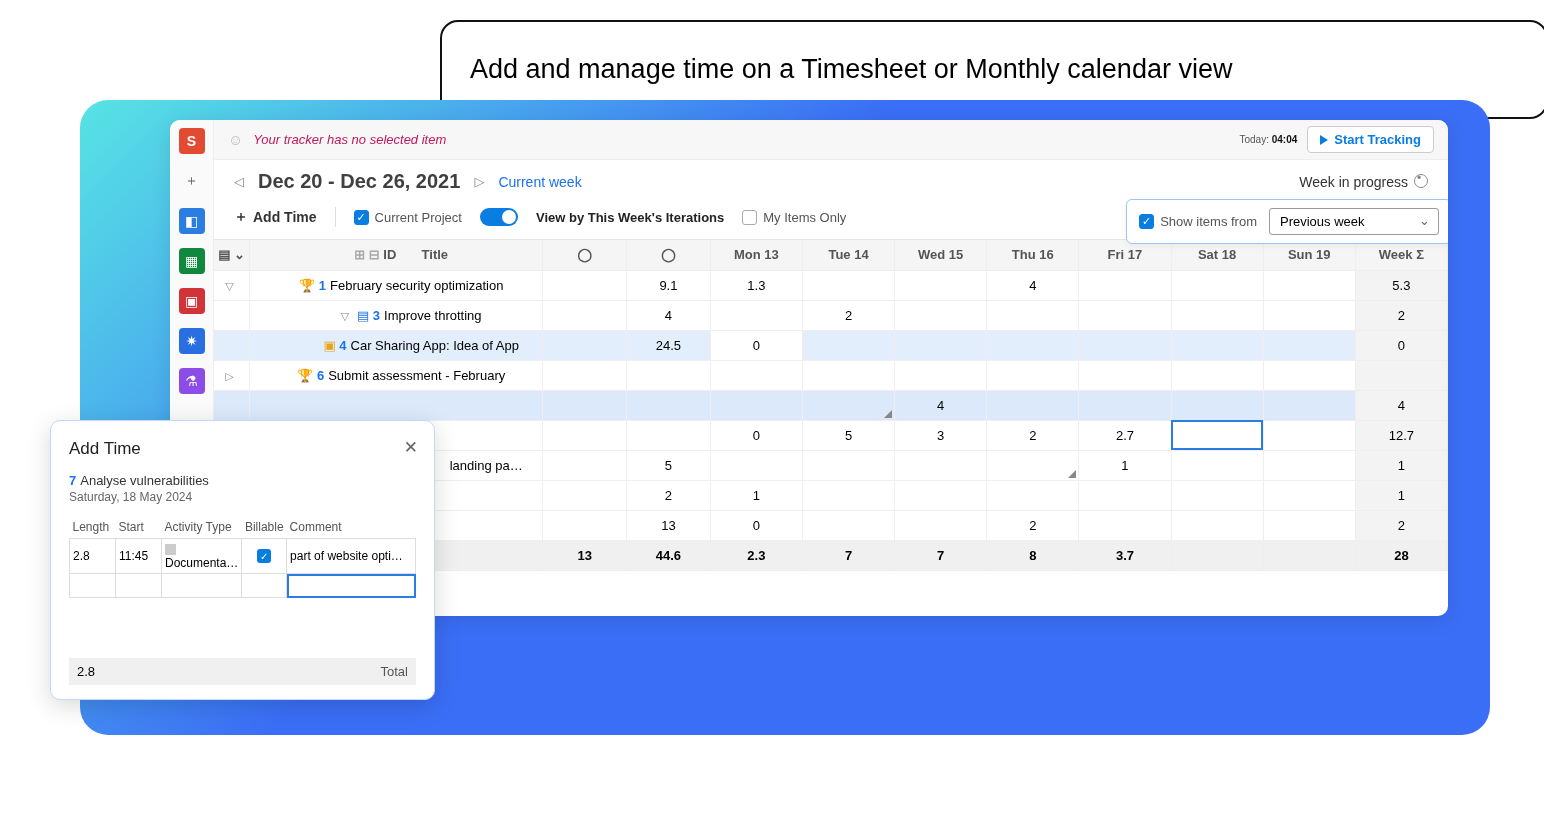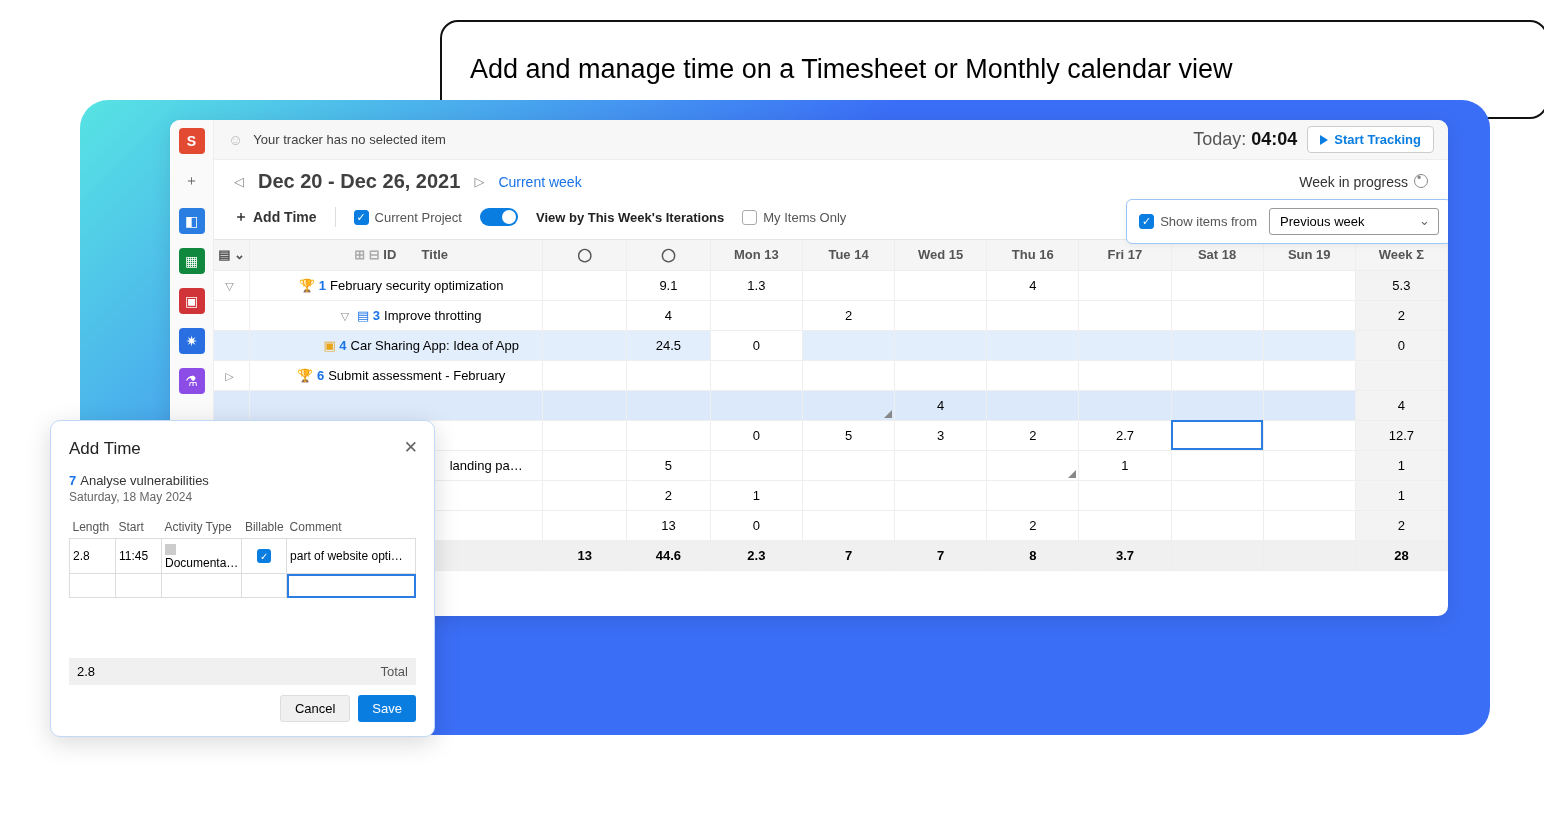--- a/index.html
+++ b/index.html
@@ -35,22 +35,22 @@
 .ic-red2 { background:#d13438; color:#fff; }
 .ic-blue2 { background:#2a6fe1; color:#fff; }
 .ic-purple { background:#8c4de6; color:#fff; }
 
 .main { flex: 1; display: flex; flex-direction: column; }
 
 .tracker-bar {
   height: 40px; display: flex; align-items: center; padding: 0 14px;
   border-bottom: 1px solid #eee; background:#f7f7f7; gap: 10px;
 }
-.tracker-text { color:#404040; font-size:13px; flex:1; }
-.today { font-size:18px; color:#555; }
+.tracker-text { color:#be185d; font-size:13px; font-style: italic; flex:1; }
+.today { font-size:10px; color:#555; }
 .today b { color:#111; }
 .start-btn {
   background:#fff; border:1px solid #ccc; border-radius:4px; padding:5px 12px;
   font-size:13px; color:#0a7de1; font-weight:600; cursor:pointer;
   display:flex; align-items:center; gap:6px;
 }
 .play-icon { width:0;height:0;border-left:8px solid #0a7de1;border-top:5px solid transparent;border-bottom:5px solid transparent; }
 
 .date-row { display:flex; align-items:center; padding:10px 20px; gap:14px; }
 .chev { color:#888; cursor:pointer; font-size:13px; }
@@ -394,17 +394,13 @@
         <td></td>
         <td class="dlg-comment-focus"></td>
       </tr>
     </tbody>
   </table>
 
   <div class="dlg-total">
     <span>2.8</span>
     <span>Total</span>
   </div>
-  <div class="dlg-actions">
-    <button class="btn-cancel">Cancel</button>
-    <button class="btn-save">Save</button>
-  </div>
 </div>
 
 </body></html>

